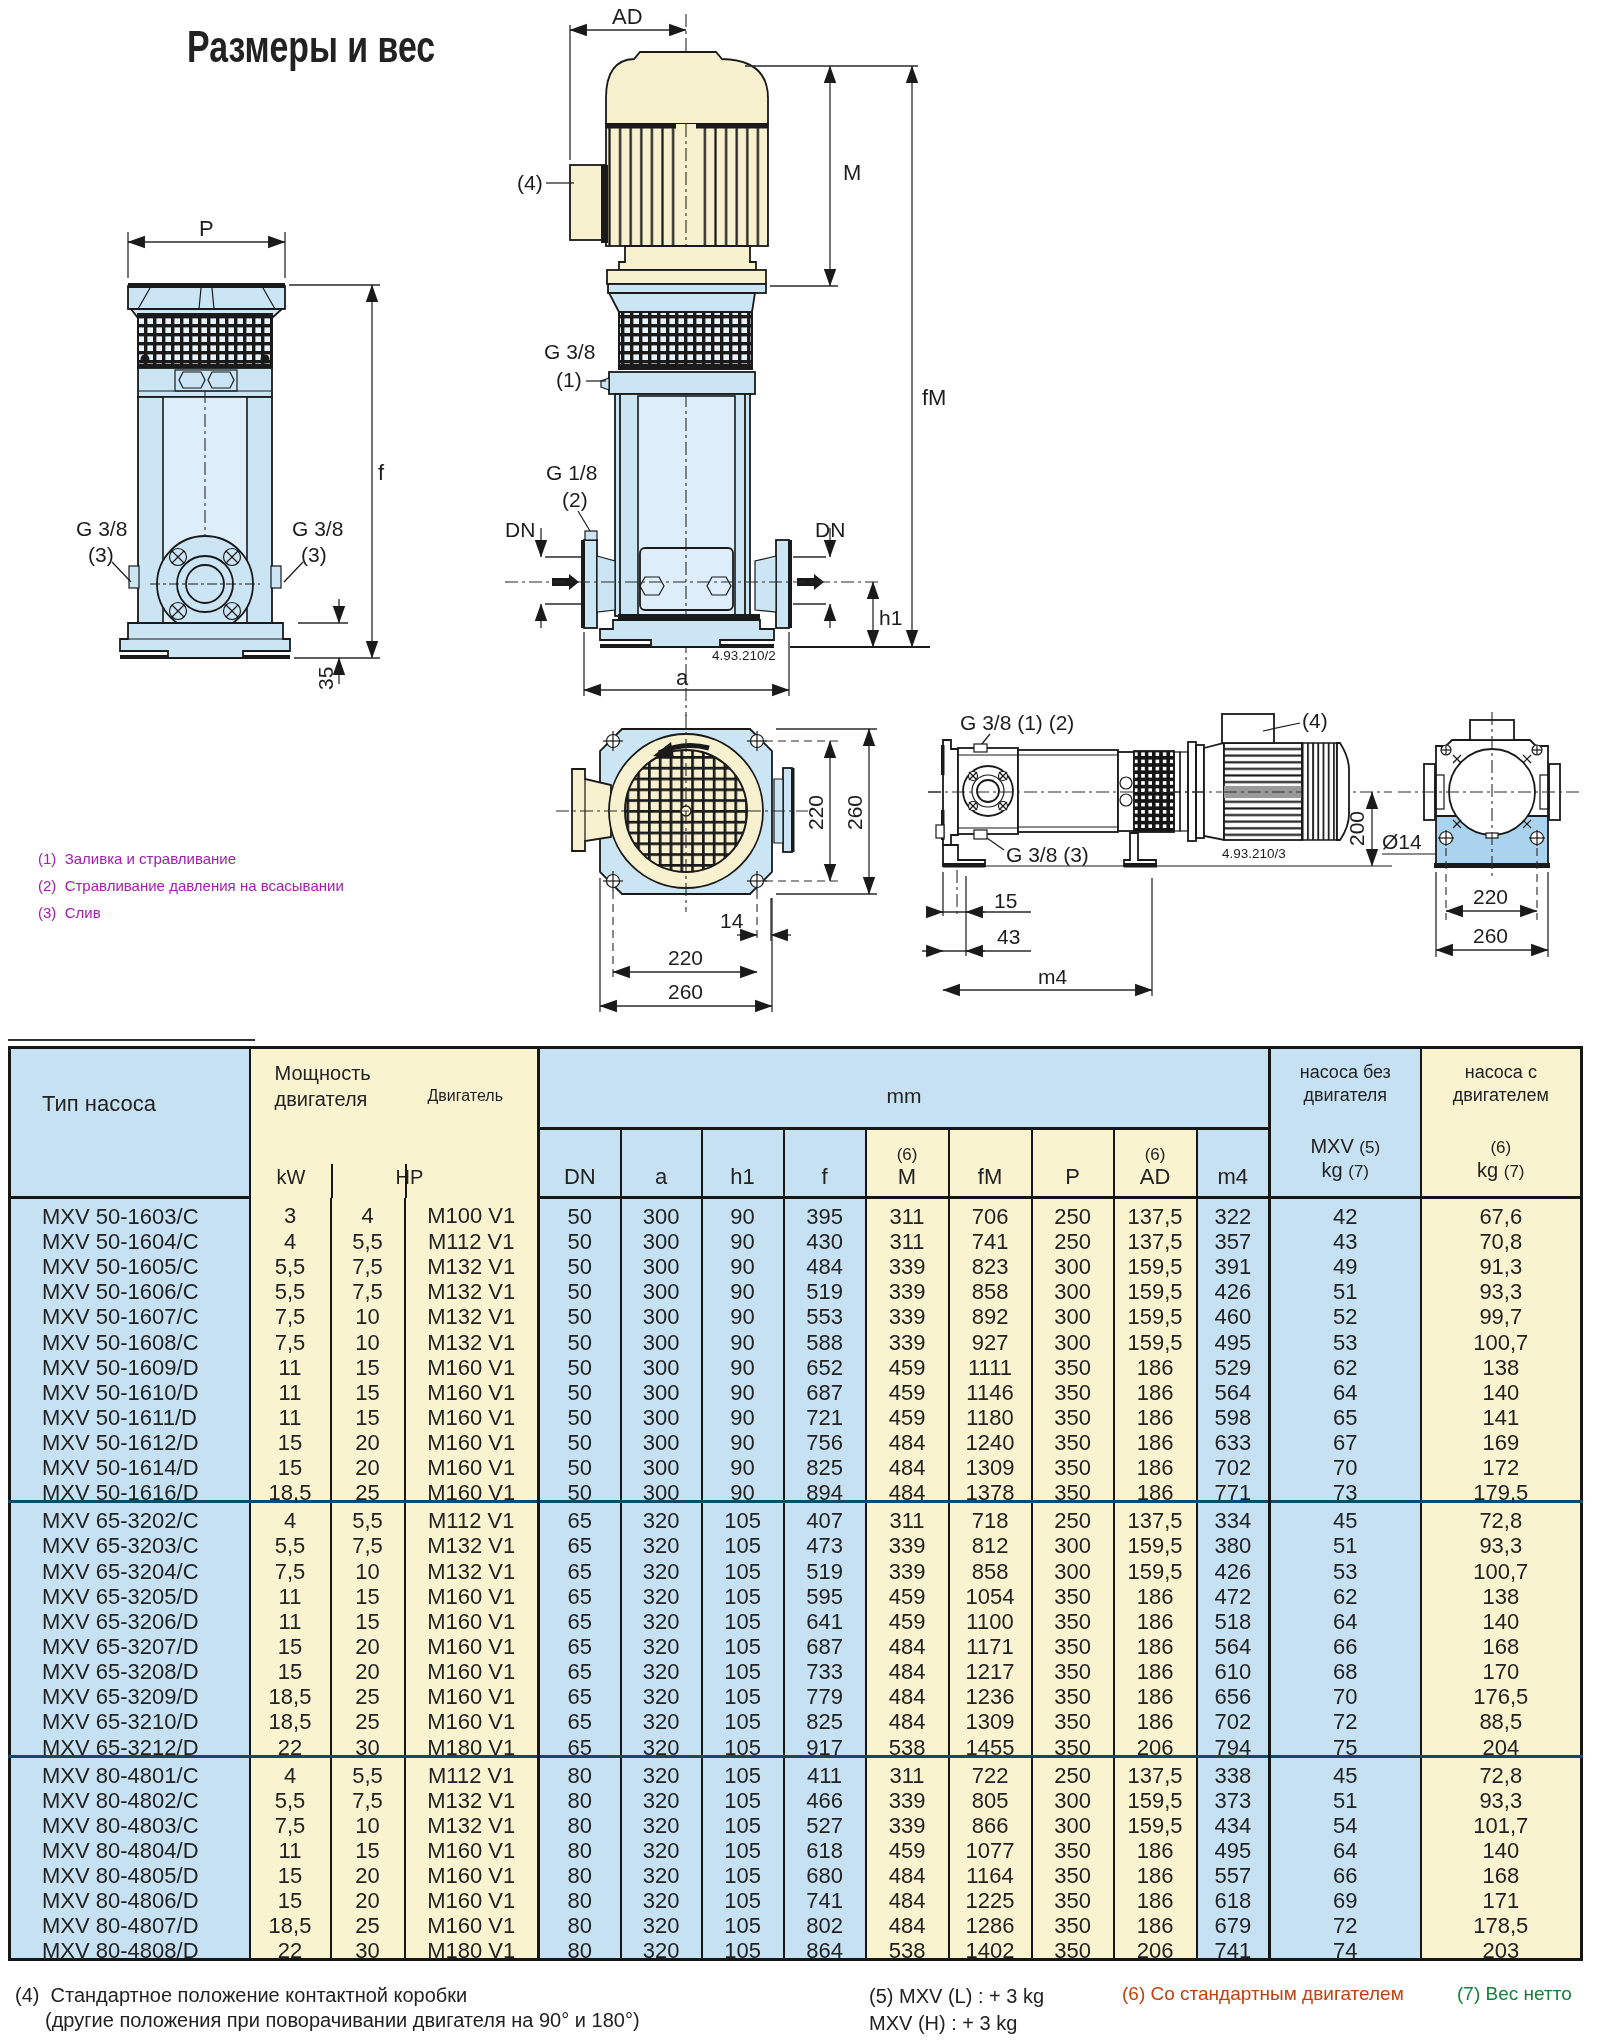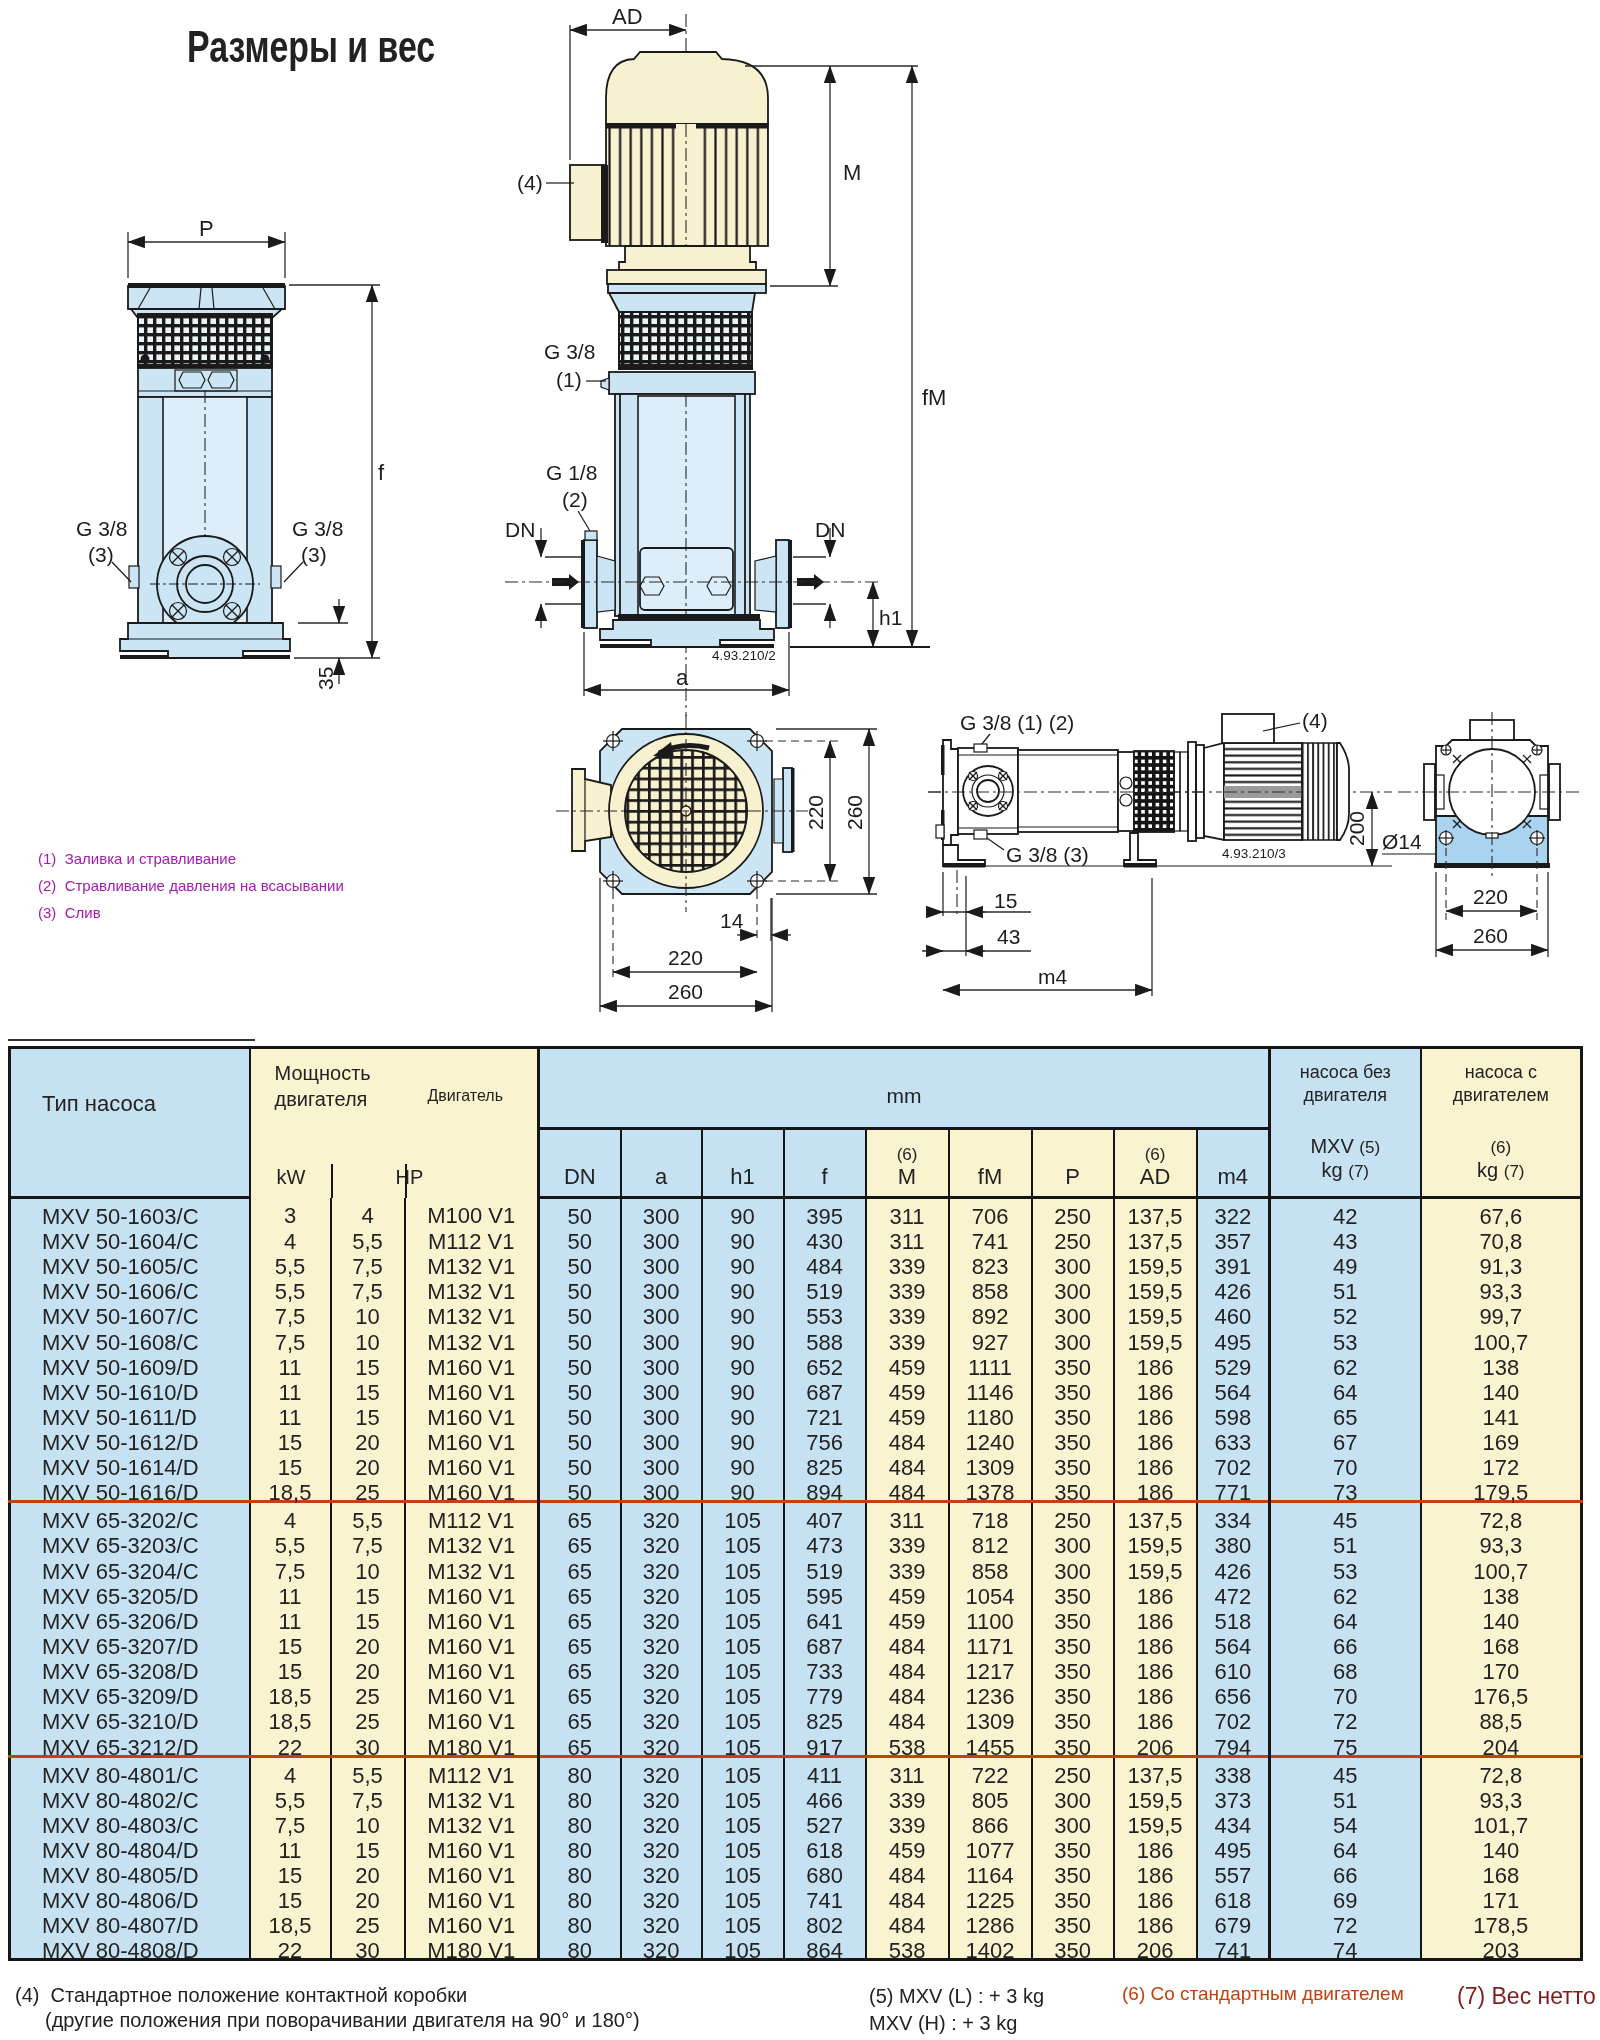--- a/index.html
+++ b/index.html
@@ -3,32 +3,32 @@
 <style>
 html,body{margin:0;padding:0;}
 body{width:1600px;height:2040px;position:relative;background:#fff;
   font-family:"Liberation Sans",sans-serif;color:#1d1d1d;overflow:hidden;}
 .abs{position:absolute;}
 #title{left:187px;top:22px;font-size:44px;font-weight:bold;color:#222;transform:scaleX(0.77);transform-origin:left top;white-space:nowrap;}
 #notes{left:38px;top:845px;font-size:15px;line-height:27px;color:#a21caf;}
 #fn4{left:15px;top:1983px;font-size:20px;color:#222;line-height:25px;}
 #fn5{left:869px;top:1983px;font-size:20px;color:#222;line-height:27px;}
 #fn6{left:1122px;top:1983px;font-size:19px;color:#c2410c;}
-#fn7{left:1457px;top:1983px;font-size:23px;color:#7f1d1d;}
+#fn7{left:1457px;top:1983px;font-size:19px;color:#15803d;}
 
 #tblwrap{left:8px;top:1046px;width:1572px;height:912px;}
 table{border-collapse:collapse;table-layout:fixed;width:1572px;}
 td{border:2px solid #161616;padding:0;font-size:22px;text-align:center;
    vertical-align:middle;color:#222;white-space:nowrap;}
 table{border:3px solid #161616;}
 .b{background:#c6e2f2;}
 .y{background:#faf3d0;}
 td.typ{text-align:left;padding-left:31px;}
 tbody td{border-top:none;border-bottom:none;vertical-align:top;padding-top:11px;line-height:14px;}
-tr.grp td{border-top:3px solid #c2410c;}
+tr.grp td{border-top:3px solid #0c4a6e;}
 thead td{border-bottom:3px solid #161616;}
 td.bl{border-left:3px solid #161616;}
 .sm{font-size:17px;}
 .h2c{vertical-align:bottom;padding-bottom:8px;line-height:22px;}
 #hpow{position:relative;border-bottom:none;}
 #hpow .p1{position:absolute;left:24px;top:11px;line-height:26px;font-size:20px;text-align:left;}
 #hpow .p2{position:absolute;left:177px;top:38px;font-size:16px;}
 #hpow .kw{position:absolute;left:0;width:81px;bottom:9px;font-size:20px;}
 #hpow .hp{position:absolute;left:81px;width:84px;bottom:9px;text-align:center;font-size:20px;padding-left:36px;}
 #hpow .d1,#hpow .d2{position:absolute;width:2.5px;height:34px;bottom:0;background:#161616;}

